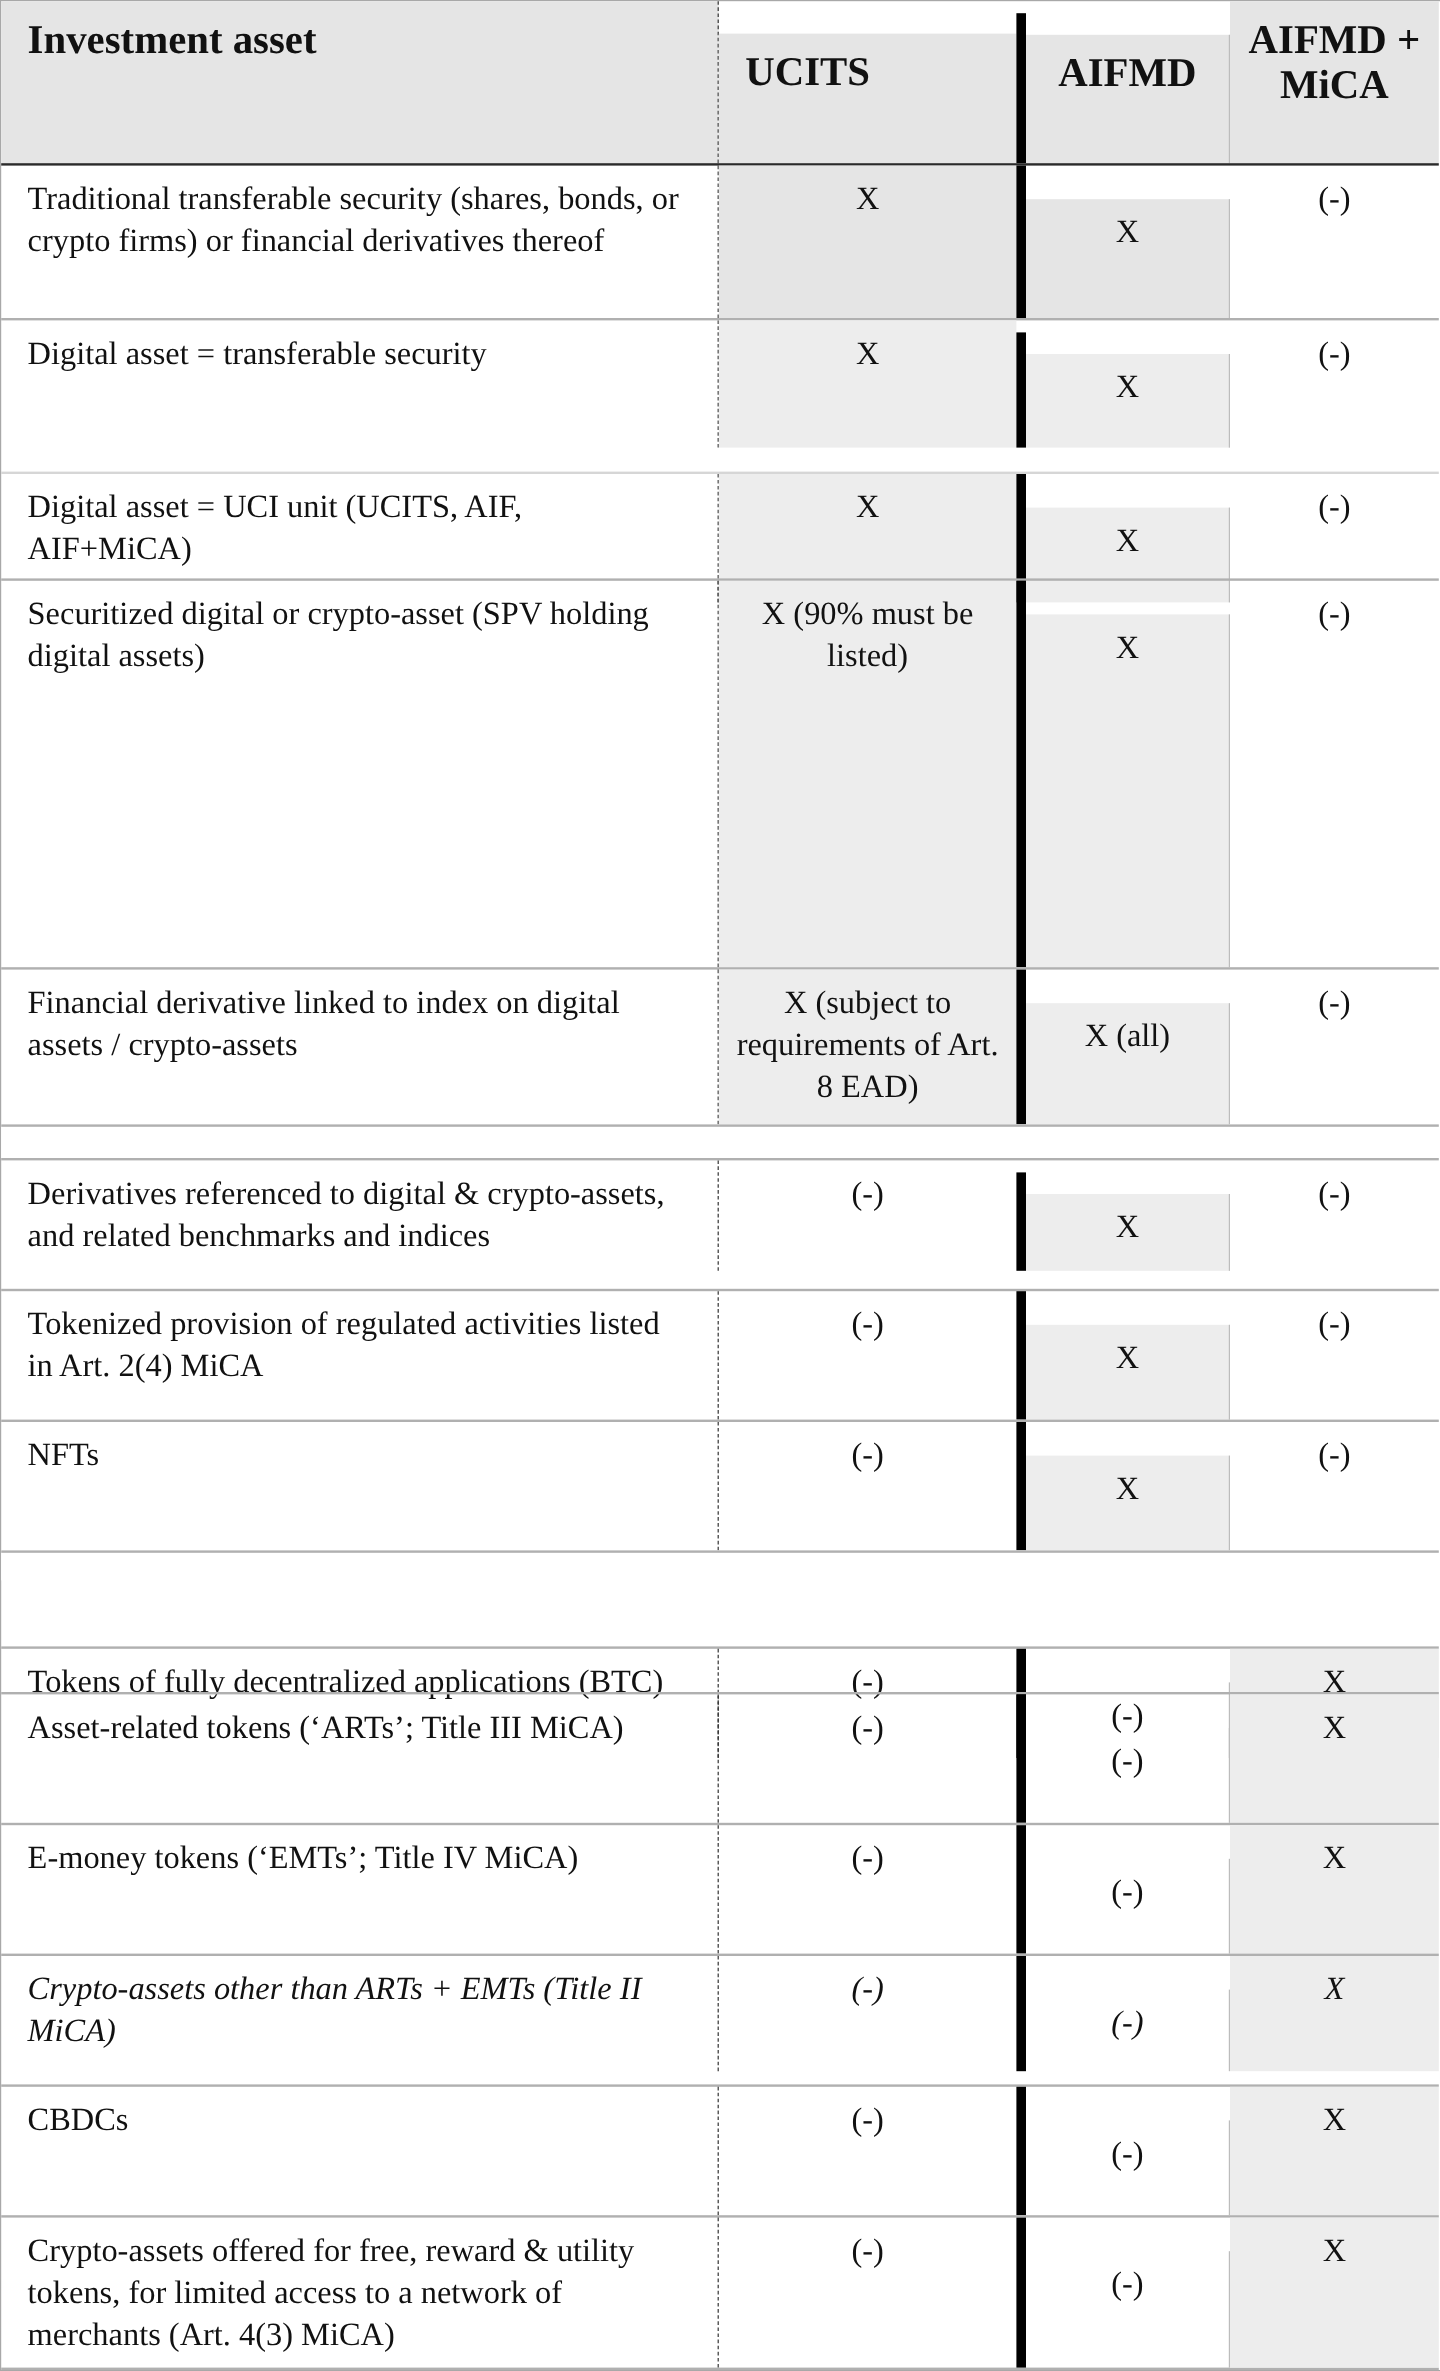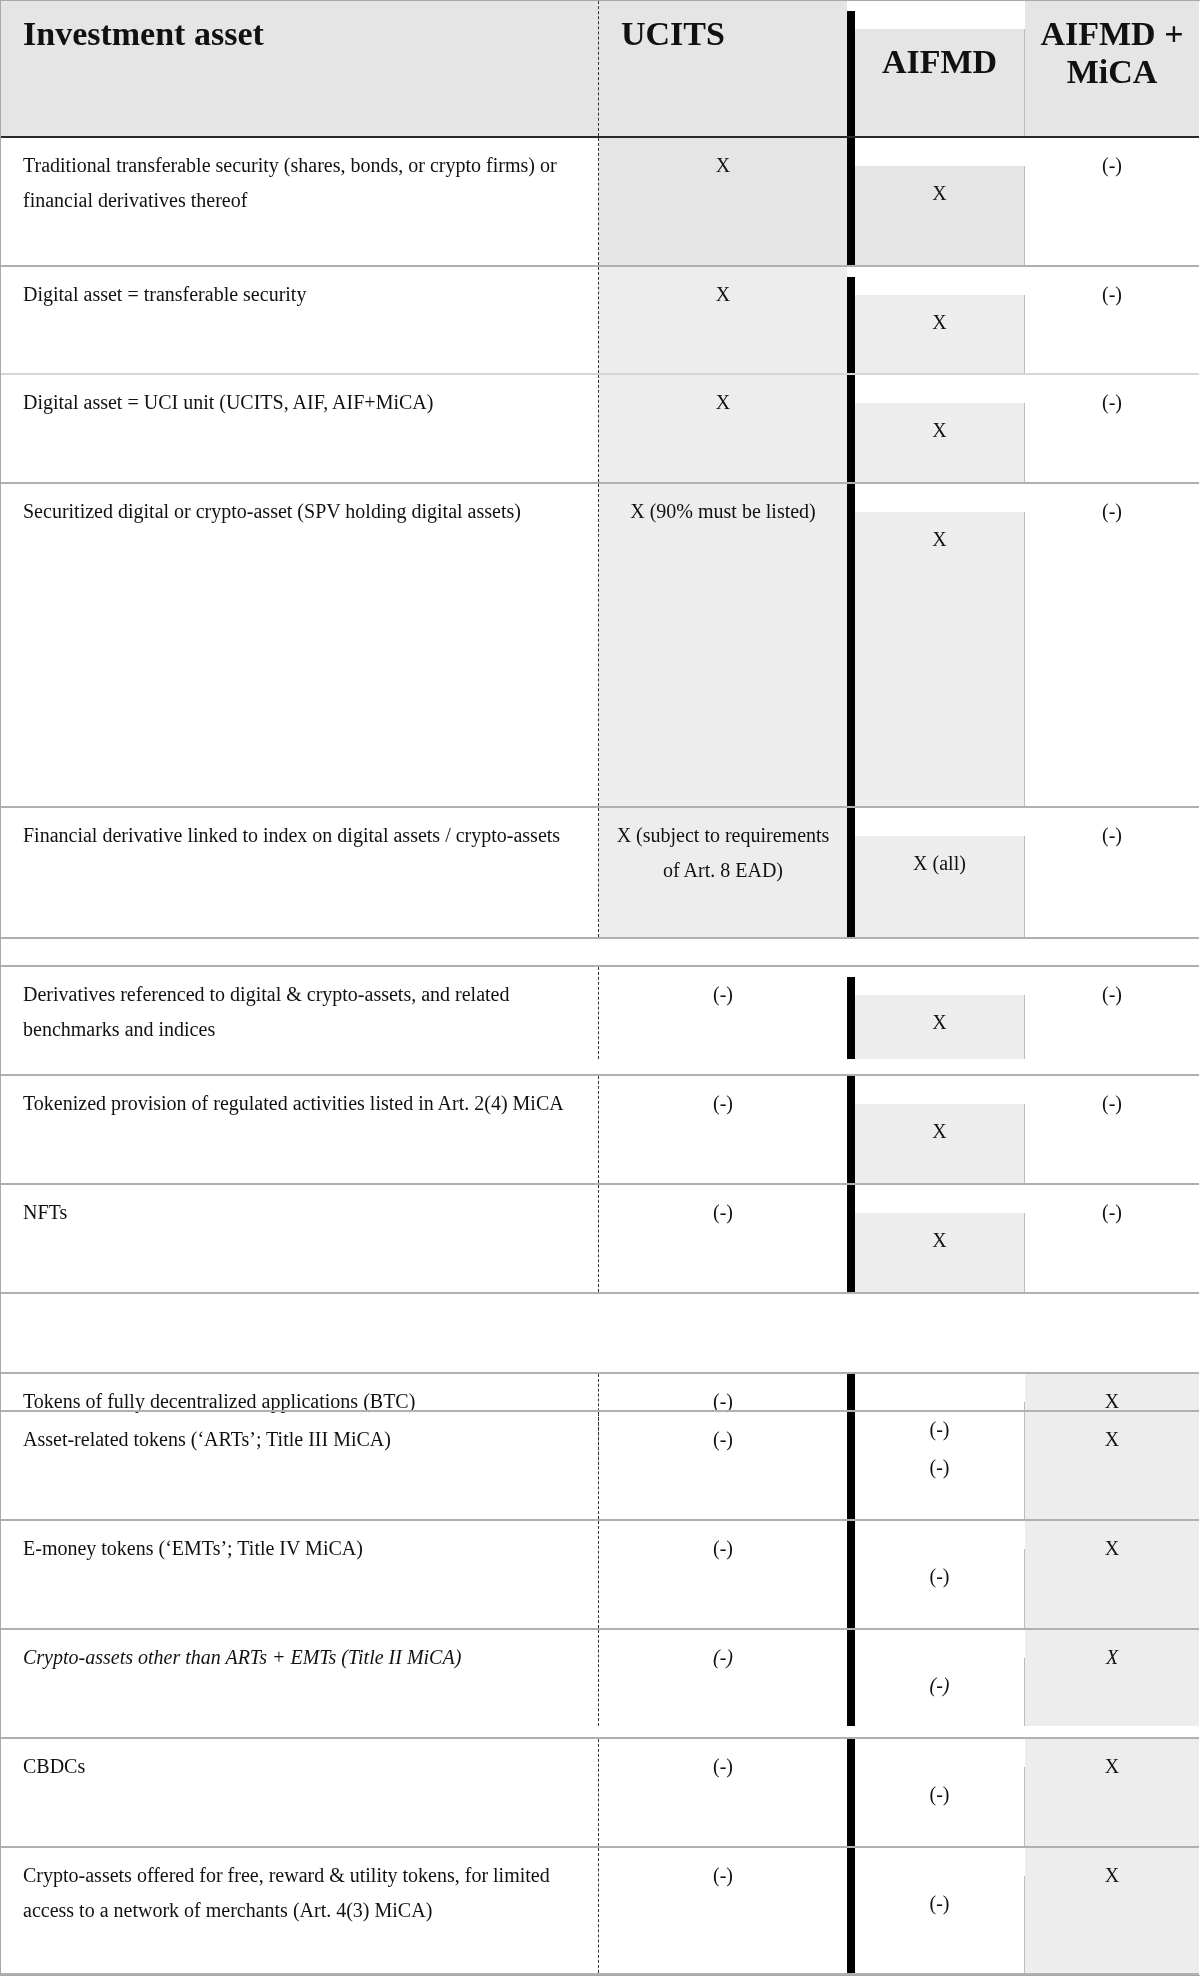--- a/index.html
+++ b/index.html
@@ -5,32 +5,32 @@
   html, body { margin: 0; padding: 0; background: #ffffff; }
   body { width: 1200px; height: 1976px; position: relative; overflow: hidden;
          font-family: "Liberation Serif", "DejaVu Serif", serif; color: #111; }
   .tbl { position: absolute; left: 0; top: 0; width: 1198px; height: 1974px;
          border: 1px solid #a8a8a8; padding-left: 20px; }
   .row { position: absolute; left: 0; width: 1198px; box-sizing: border-box;
          border-top: 2px solid #b0b0b0; }
   .row.first { border-top: 2px solid #2a2a2a; }
   .row.header { border-top: none; }
   .cell { position: absolute; top: 0; bottom: 0; box-sizing: border-box;
-          font-size: 20px; line-height: 35px; }
+          font-size: 27px; line-height: 35px; }
   .c1 { left: 0; width: 598px; padding: 10px 22px; text-align: left;
         border-right: 1.5px dashed #333; }
   .c2 { left: 598px; width: 248px; padding: 10px 8px; text-align: center; }
   .bar { position: absolute; top: 0; bottom: 0; left: 846px; width: 8px; background: #000; }
   .c3 { left: 854px; width: 170px; padding: 10px 6px; text-align: center;
         border-right: 1px solid #bcbcbc; margin-top: 28px; }
   .c4 { left: 1024px; width: 174px; padding: 10px 6px; text-align: center; }
   .shade1 { background: #e5e5e5; }
   .shade2 { background: #ededed; }
   .header .cell { font-weight: bold; font-size: 34px; line-height: 38px; padding-top: 14px; }
-  .header .c2 { text-align: left; padding-left: 22px; }
+  .header .c2 { text-align: left; padding-left: 22px; margin-top: 27px; }
   .header .c4 { text-align: center; }
   .spacer { position: absolute; left: 0; width: 1198px; box-sizing: border-box;
             border-top: 2px solid #b0b0b0; background: #fff; }
 </style>
 </head>
 <body>
 
 <div class="tbl">
 
   <div class="row header" style="top:0;height:135px;">
@@ -50,21 +50,21 @@
   </div>
 
   <div class="row" style="top:264px;height:108px;">
     <div class="cell c1">Digital asset = transferable security</div>
     <div class="cell c2 shade2">X</div>
     <div class="bar" style="top:10px;"></div>
     <div class="cell c3 shade2">X</div>
     <div class="cell c4">(-)</div>
   </div>
 
-  <div class="row" style="top:372px;height:109px;border-top-color:#d6d6d6;">
+  <div class="row" style="top:392px;height:109px;border-top-color:#d6d6d6;">
     <div class="cell c1">Digital asset = UCI unit (UCITS, AIF, AIF+MiCA)</div>
     <div class="cell c2 shade2">X</div>
     <div class="bar"></div>
     <div class="cell c3 shade2">X</div>
     <div class="cell c4">(-)</div>
   </div>
 
   <div class="row" style="top:481px;height:324px;">
     <div class="cell c1">Securitized digital or crypto-asset (SPV holding digital assets)</div>
     <div class="cell c2 shade2">X (90% must be listed)</div>

